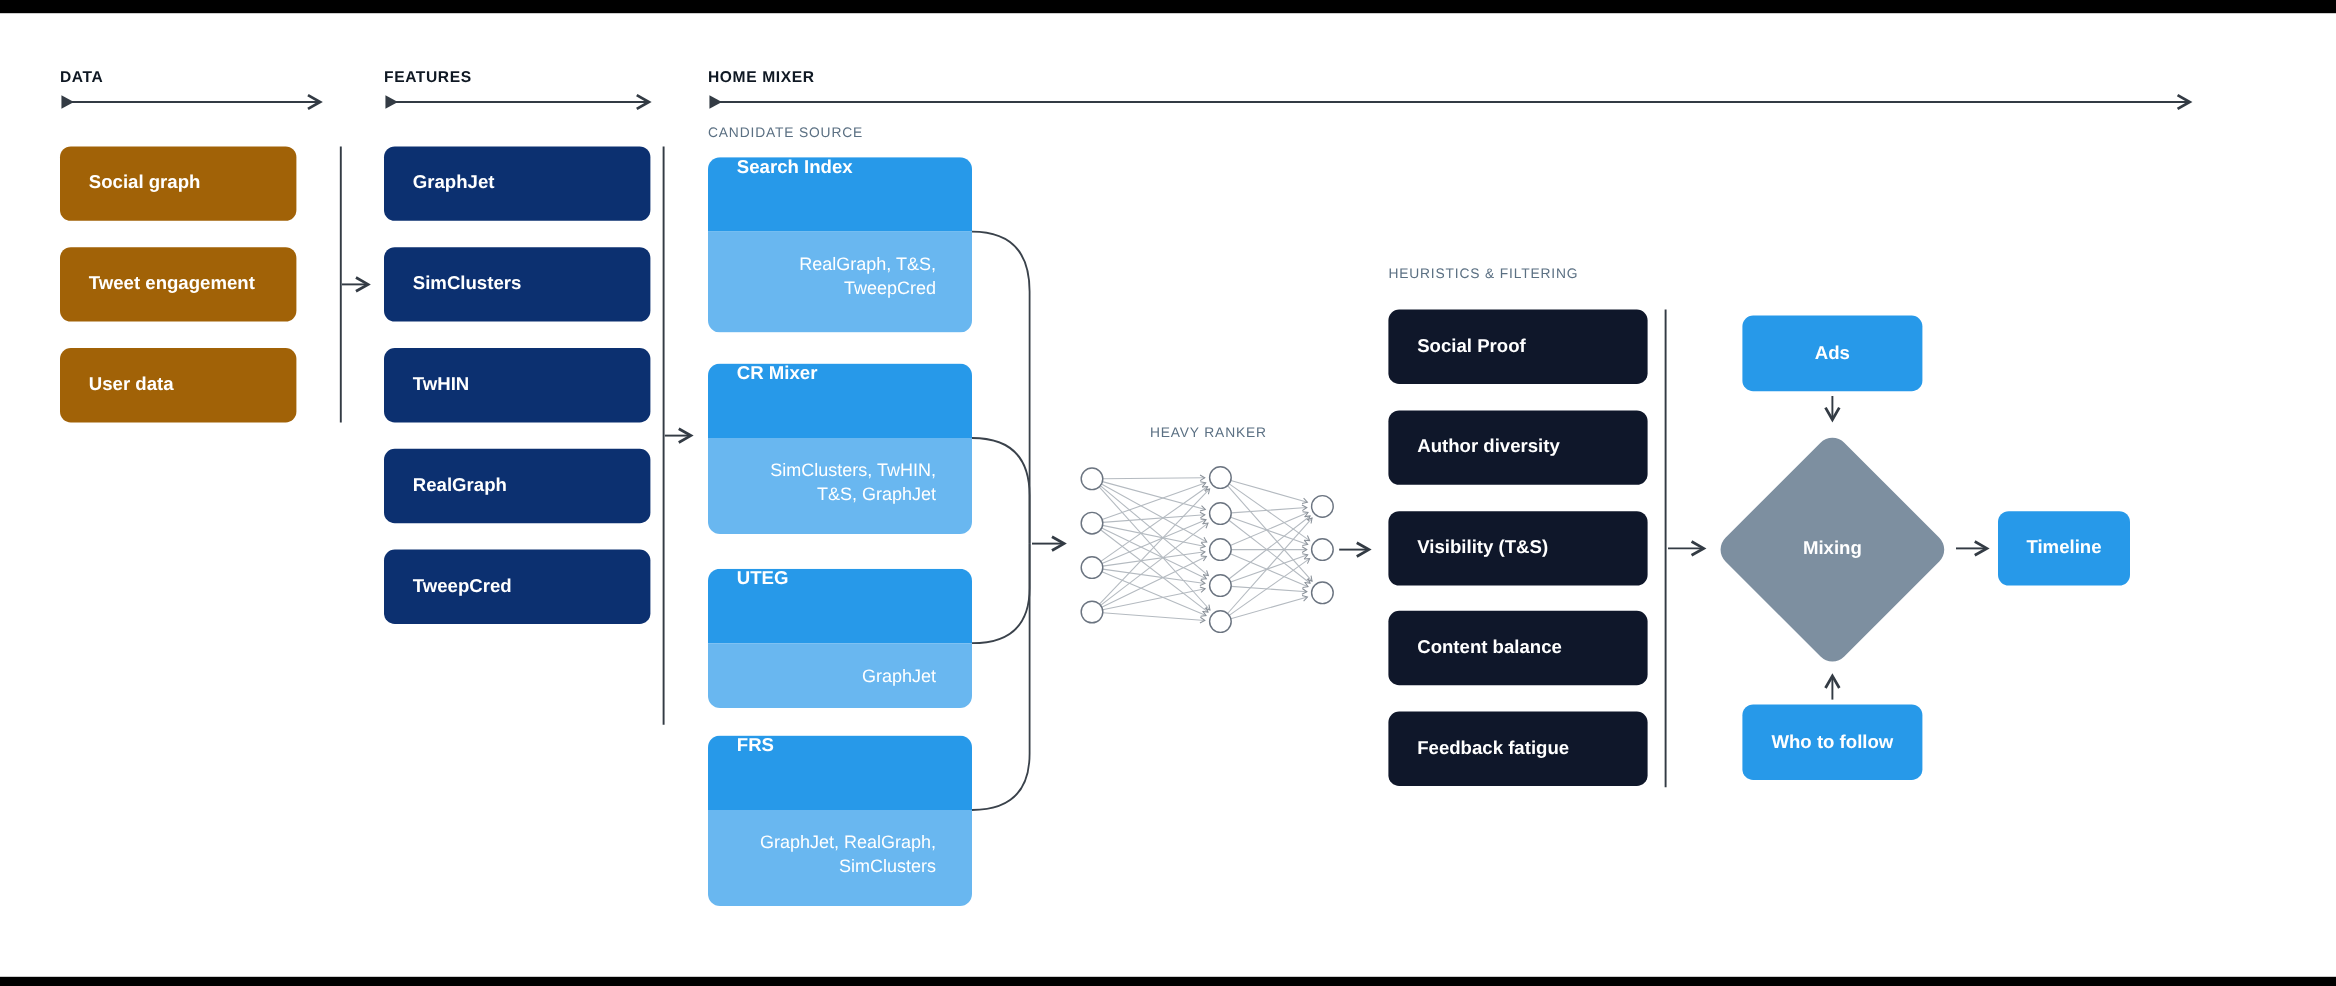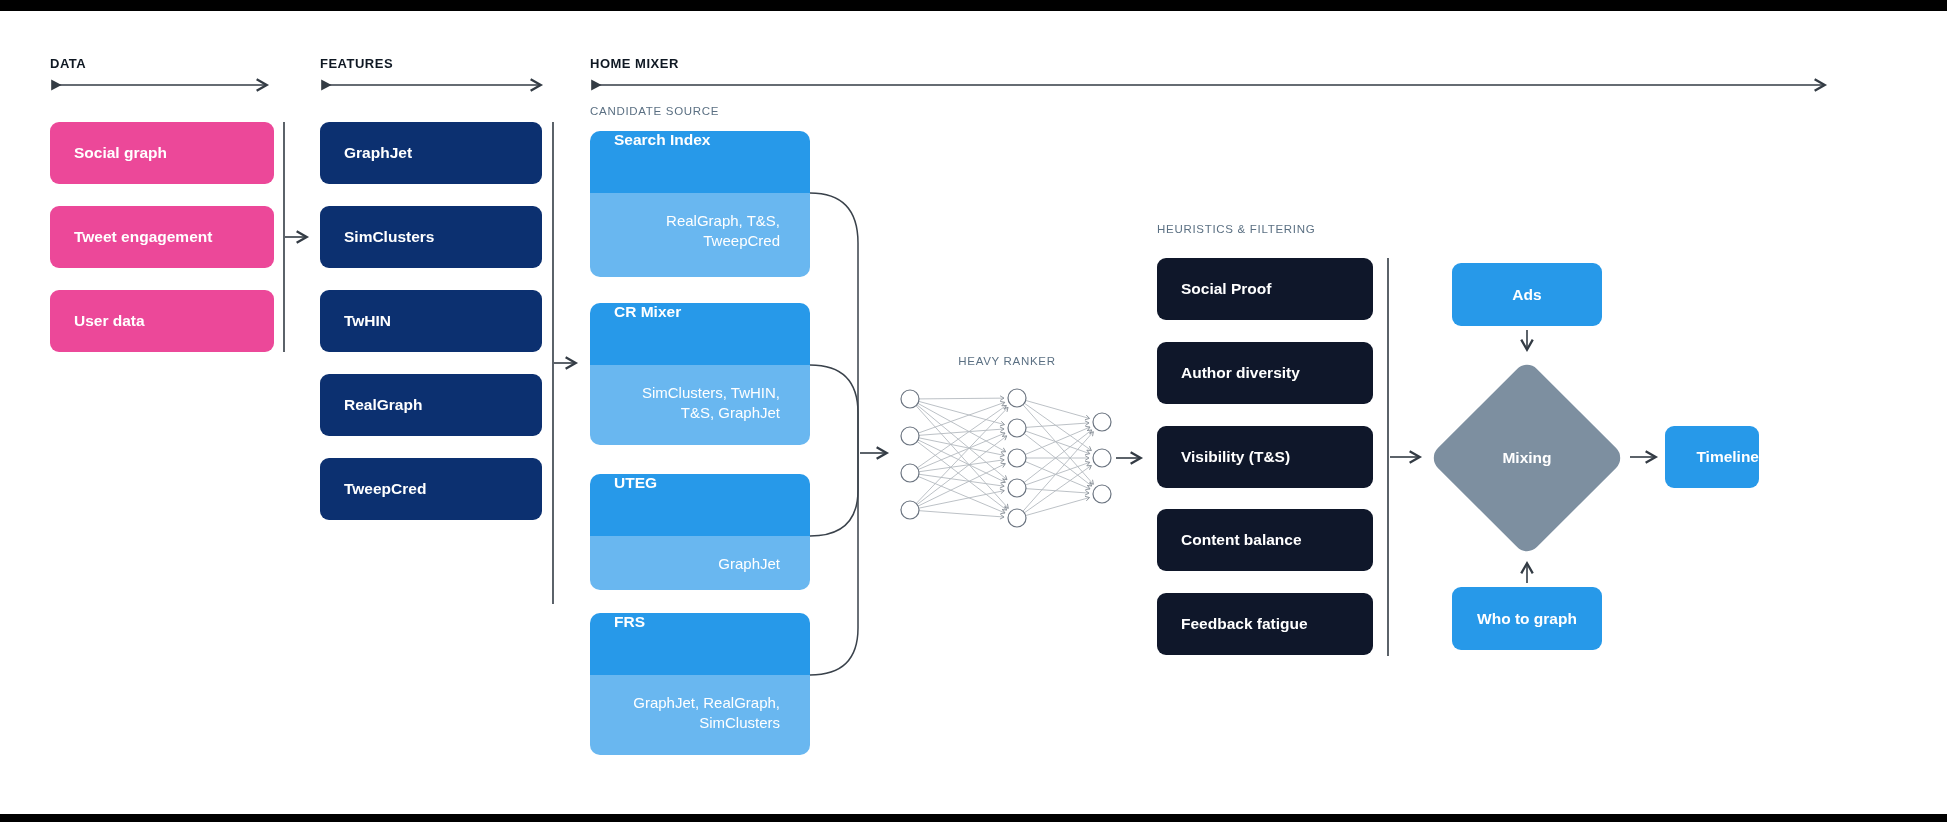--- a/index.html
+++ b/index.html
@@ -7,34 +7,34 @@
           font-family:"Liberation Sans",sans-serif;}
   .edge-bar{position:absolute;left:0;width:100%;background:#000;}
   .bar-top{top:0;height:11px;}
   .bar-bottom{bottom:0;height:8px;}
 
   .sec-header{position:absolute;font-size:13px;font-weight:700;letter-spacing:.5px;color:#0F1823;}
   .sub-label{position:absolute;font-size:11.5px;font-weight:500;letter-spacing:.7px;color:#5B7083;}
 
   .bx{position:absolute;box-sizing:border-box;border-radius:9px;color:#FFFFFF;
       display:flex;align-items:center;padding:0 16px 0 24px;font-size:15.5px;font-weight:600;}
-  .bx.data{width:224px;height:62px;background:#ec4899;}
+  .bx.data{width:197px;height:62px;background:#a16207;}
   .bx.feat{width:222px;height:62px;background:#0C3070;}
   .bx.filter{width:216px;height:62px;background:#0f172a;}
 
   .stack{position:absolute;width:220px;border-radius:10px;overflow:hidden;}
   .stack .main{height:62px;background:#2799E9;display:flex;
                padding:0 16px 0 24px;color:#fff;font-size:15.5px;font-weight:600;box-sizing:border-box;}
   .stack .sub{background:#69B7F0;color:#fff;font-size:15px;font-weight:500;line-height:20px;
               padding:18px 30px 0 24px;box-sizing:border-box;text-align:right;}
 
   .outbox{position:absolute;box-sizing:border-box;width:150px;height:63px;background:#2799E9;
           border-radius:9px;color:#fff;font-size:15.5px;font-weight:600;
           display:flex;align-items:center;justify-content:center;}
-  .outbox.timeline{width:94px;height:62px;justify-content:flex-end;}
+  .outbox.timeline{width:110px;height:62px;}
 
   .diamond-wrap{position:absolute;left:1457px;top:388px;width:140px;height:140px;}
   .diamond-shape{position:absolute;left:0;top:0;width:140px;height:140px;background:#7D8FA0;
                  border-radius:14px;transform:rotate(45deg);}
   .diamond-label{position:absolute;left:0;top:0;width:140px;height:140px;display:flex;
                  align-items:center;justify-content:center;color:#fff;font-size:15.5px;font-weight:600;}
 
   svg.overlay{position:absolute;left:0;top:0;pointer-events:none;}
   .flow-line{stroke:#333B44;stroke-width:1.6;fill:none;}
   .flow-curve{stroke:#3A424B;stroke-width:1.5;fill:none;}
@@ -124,21 +124,21 @@
     </div>
 
   <div class="outbox" style="left:1452px;top:263px">
       <span>Ads</span>
     </div>
   <div class="diamond-wrap">
     <div class="diamond-shape"></div>
     <div class="diamond-label">Mixing</div>
   </div>
   <div class="outbox" style="left:1452px;top:587px">
-      <span>Who to graph</span>
+      <span>Who to follow</span>
     </div>
   <div class="outbox timeline" style="left:1665px;top:426px">
       <span>Timeline</span>
     </div>
 
   <svg class="overlay" width="1947" height="822" viewBox="0 0 1947 822">
     <defs>
       <marker id="ah" viewBox="0 0 10 10" refX="7.5" refY="5" markerWidth="9" markerHeight="9" orient="auto-start-reverse">
         <path d="M1,1 L8,5 L1,9" fill="none" stroke="#333B44" stroke-width="1.6"></path>
       </marker>

